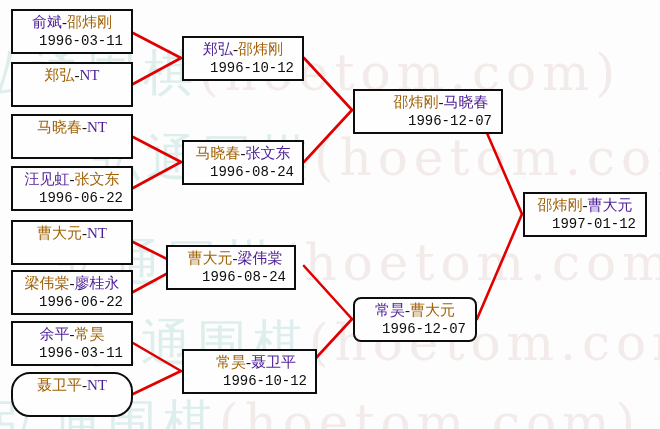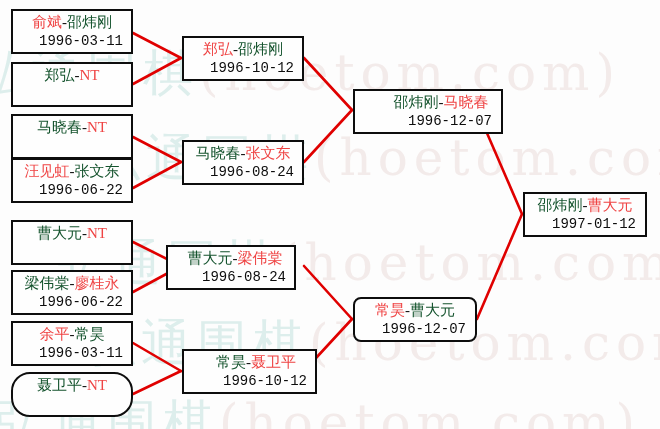--- a/index.html
+++ b/index.html
@@ -42,22 +42,22 @@
     white-space:nowrap;
   }
   .date{
     font-family:"Liberation Mono","DejaVu Sans Mono",monospace;
     font-size:14px;
     line-height:18px;
     color:#0d0d0d;
     min-height:18px;
     margin-left:18px;
   }
-  .names span[data-color="red"]{color:#14532d;}
-  .names span[data-color="black"]{color:#ef4444;}
+  .names span[data-color="red"]{color:#a16207;}
+  .names span[data-color="black"]{color:#4c1d95;}
 </style>
 </head>
 <body>
 
 <div id="stage">
 
   <div class="wm" style="left:-25px;top:48px;"><span class="wm-cjk">弘通围棋</span><span class="wm-latin">(hoetom.com)</span></div>
   <div class="wm" style="left:90px;top:133px;"><span class="wm-cjk">弘通围棋</span><span class="wm-latin">(hoetom.com)</span></div>
   <div class="wm" style="left:55px;top:238px;"><span class="wm-cjk">弘通围棋</span><span class="wm-latin">(hoetom.com)</span></div>
   <div class="wm" style="left:85px;top:318px;"><span class="wm-cjk">弘通围棋</span><span class="wm-latin">(hoetom.com)</span></div>
@@ -87,21 +87,21 @@
     <div class="date">1996-03-11</div>
   </div>
   <div class="box" style="left:11px;top:114px;">
     <div class="names"><span data-color="red">马晓春</span><span>-</span><span data-color="black">NT</span></div>
     <div class="date"></div>
   </div>
   <div class="box" style="left:11px;top:62px;">
     <div class="names"><span data-color="red">郑弘</span><span>-</span><span data-color="black">NT</span></div>
     <div class="date"></div>
   </div>
-  <div class="box" style="left:11px;top:158px;">
+  <div class="box" style="left:11px;top:166px;">
     <div class="names"><span data-color="black">汪见虹</span><span>-</span><span data-color="red">张文东</span></div>
     <div class="date">1996-06-22</div>
   </div>
   <div class="box" style="left:11px;top:220px;">
     <div class="names"><span data-color="red">曹大元</span><span>-</span><span data-color="black">NT</span></div>
     <div class="date"></div>
   </div>
   <div class="box" style="left:11px;top:270px;">
     <div class="names"><span data-color="red">梁伟棠</span><span>-</span><span data-color="black">廖桂永</span></div>
     <div class="date">1996-06-22</div>

